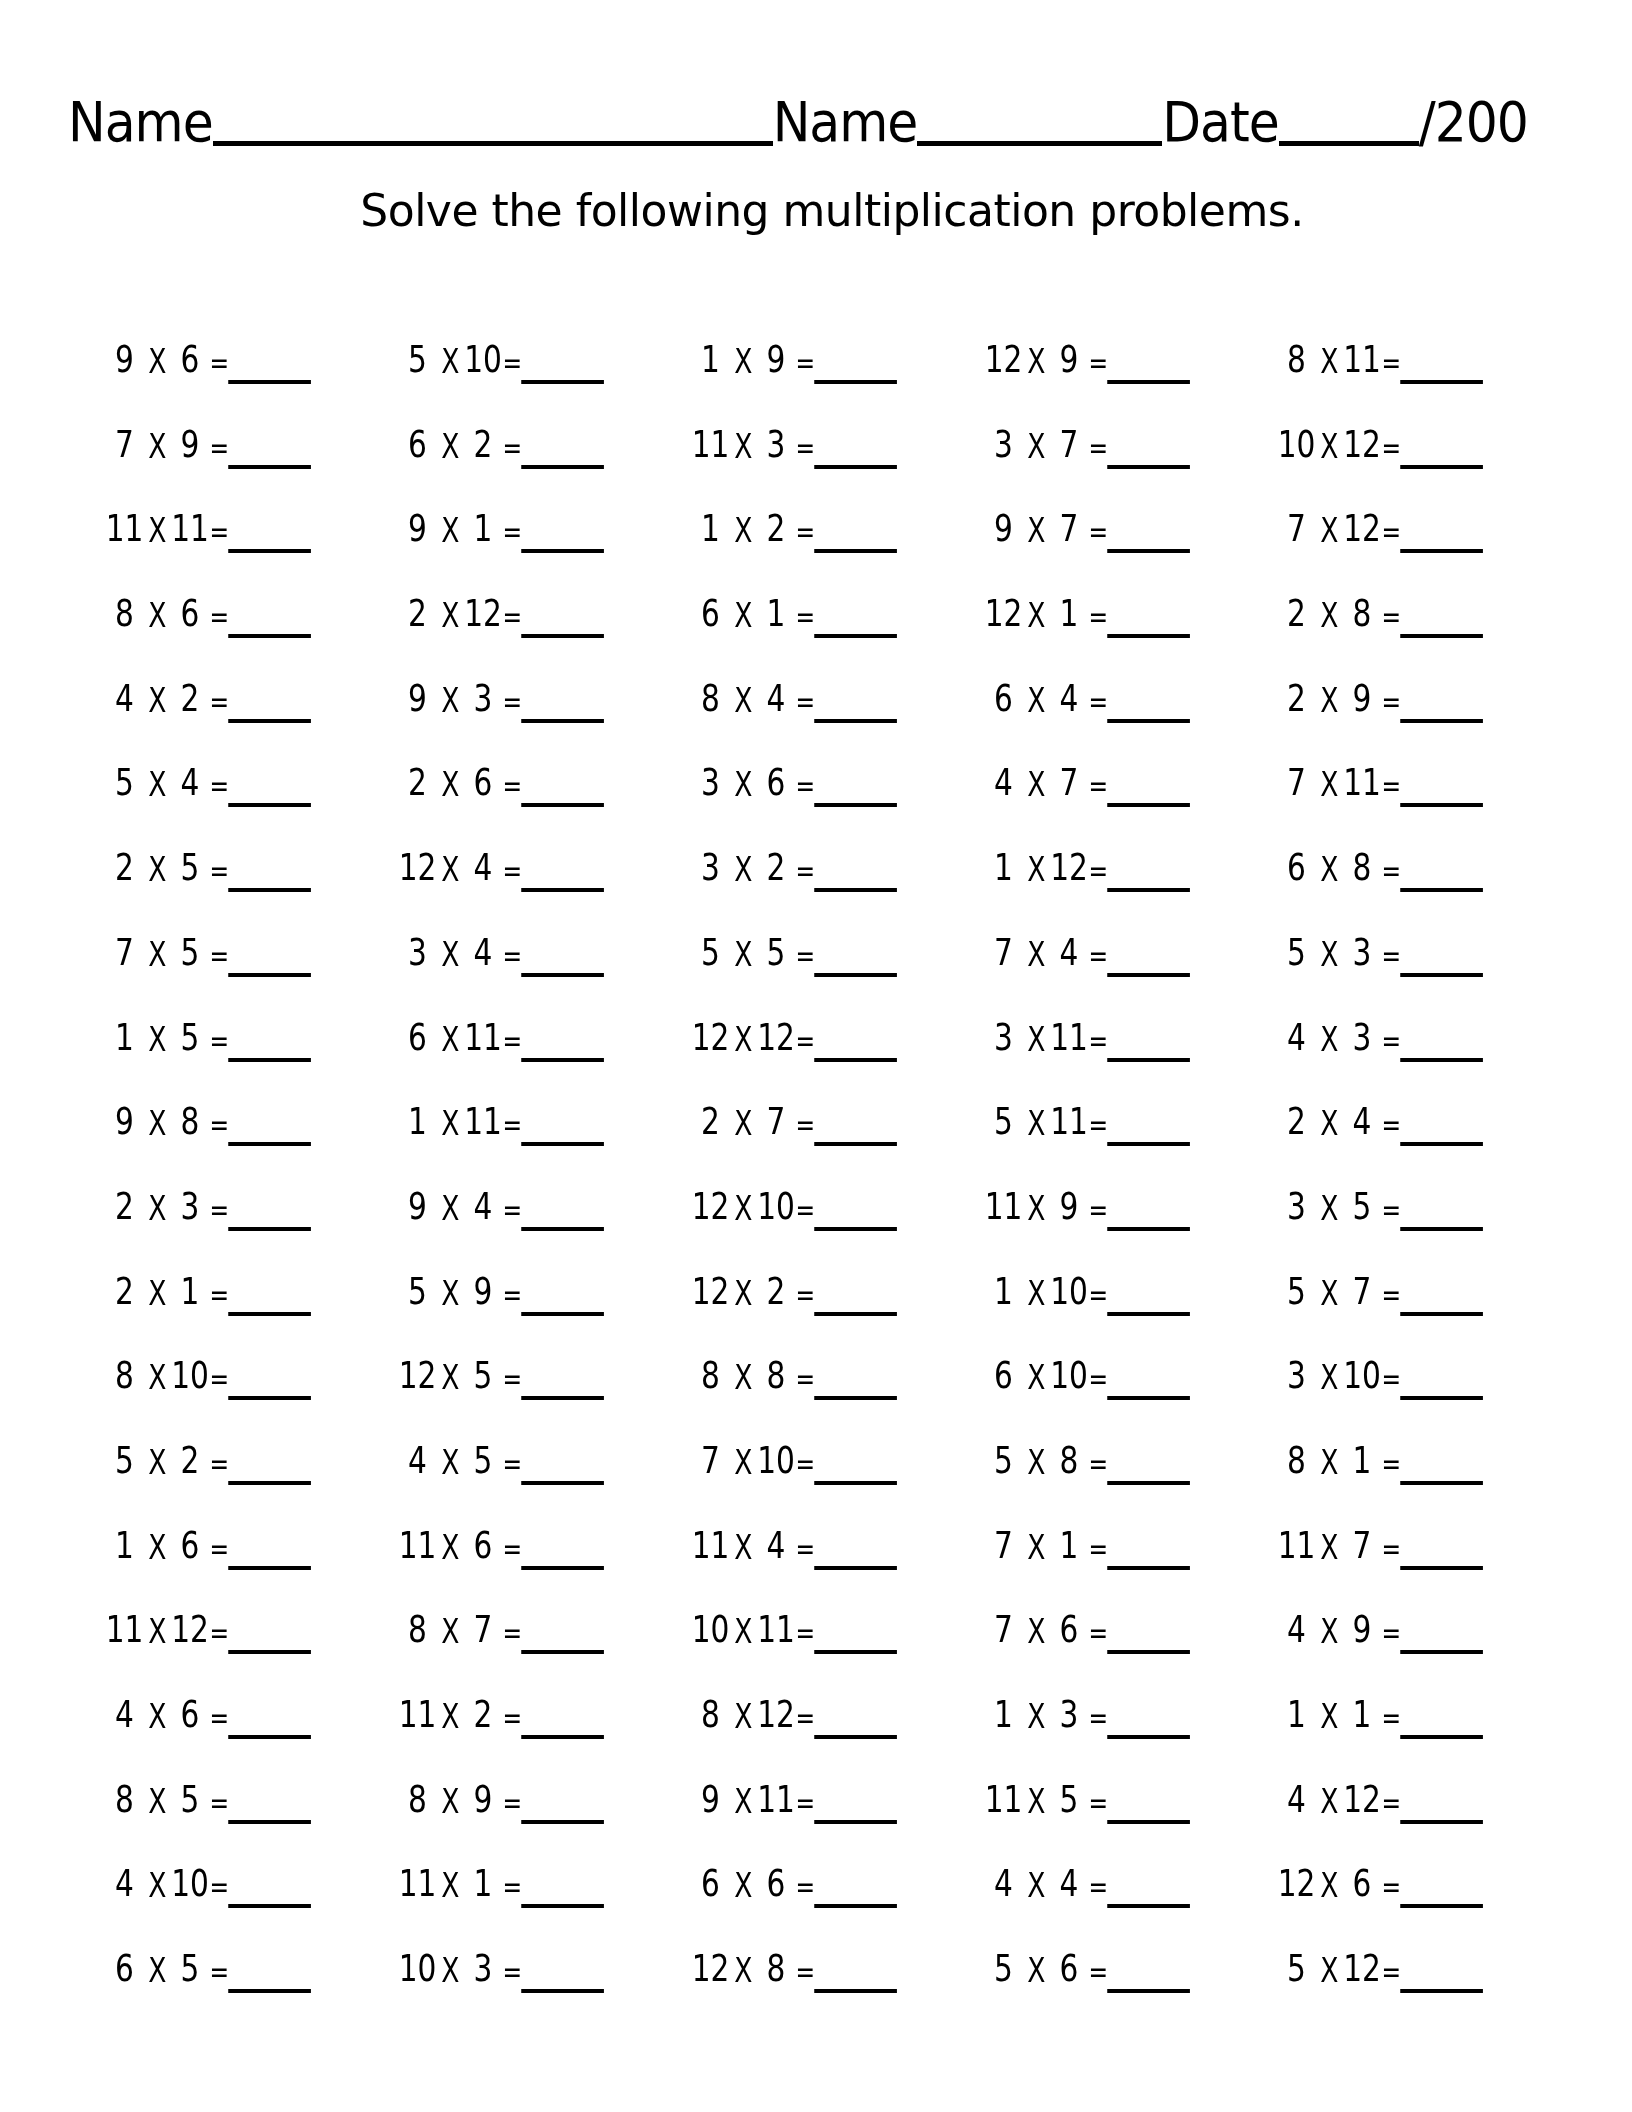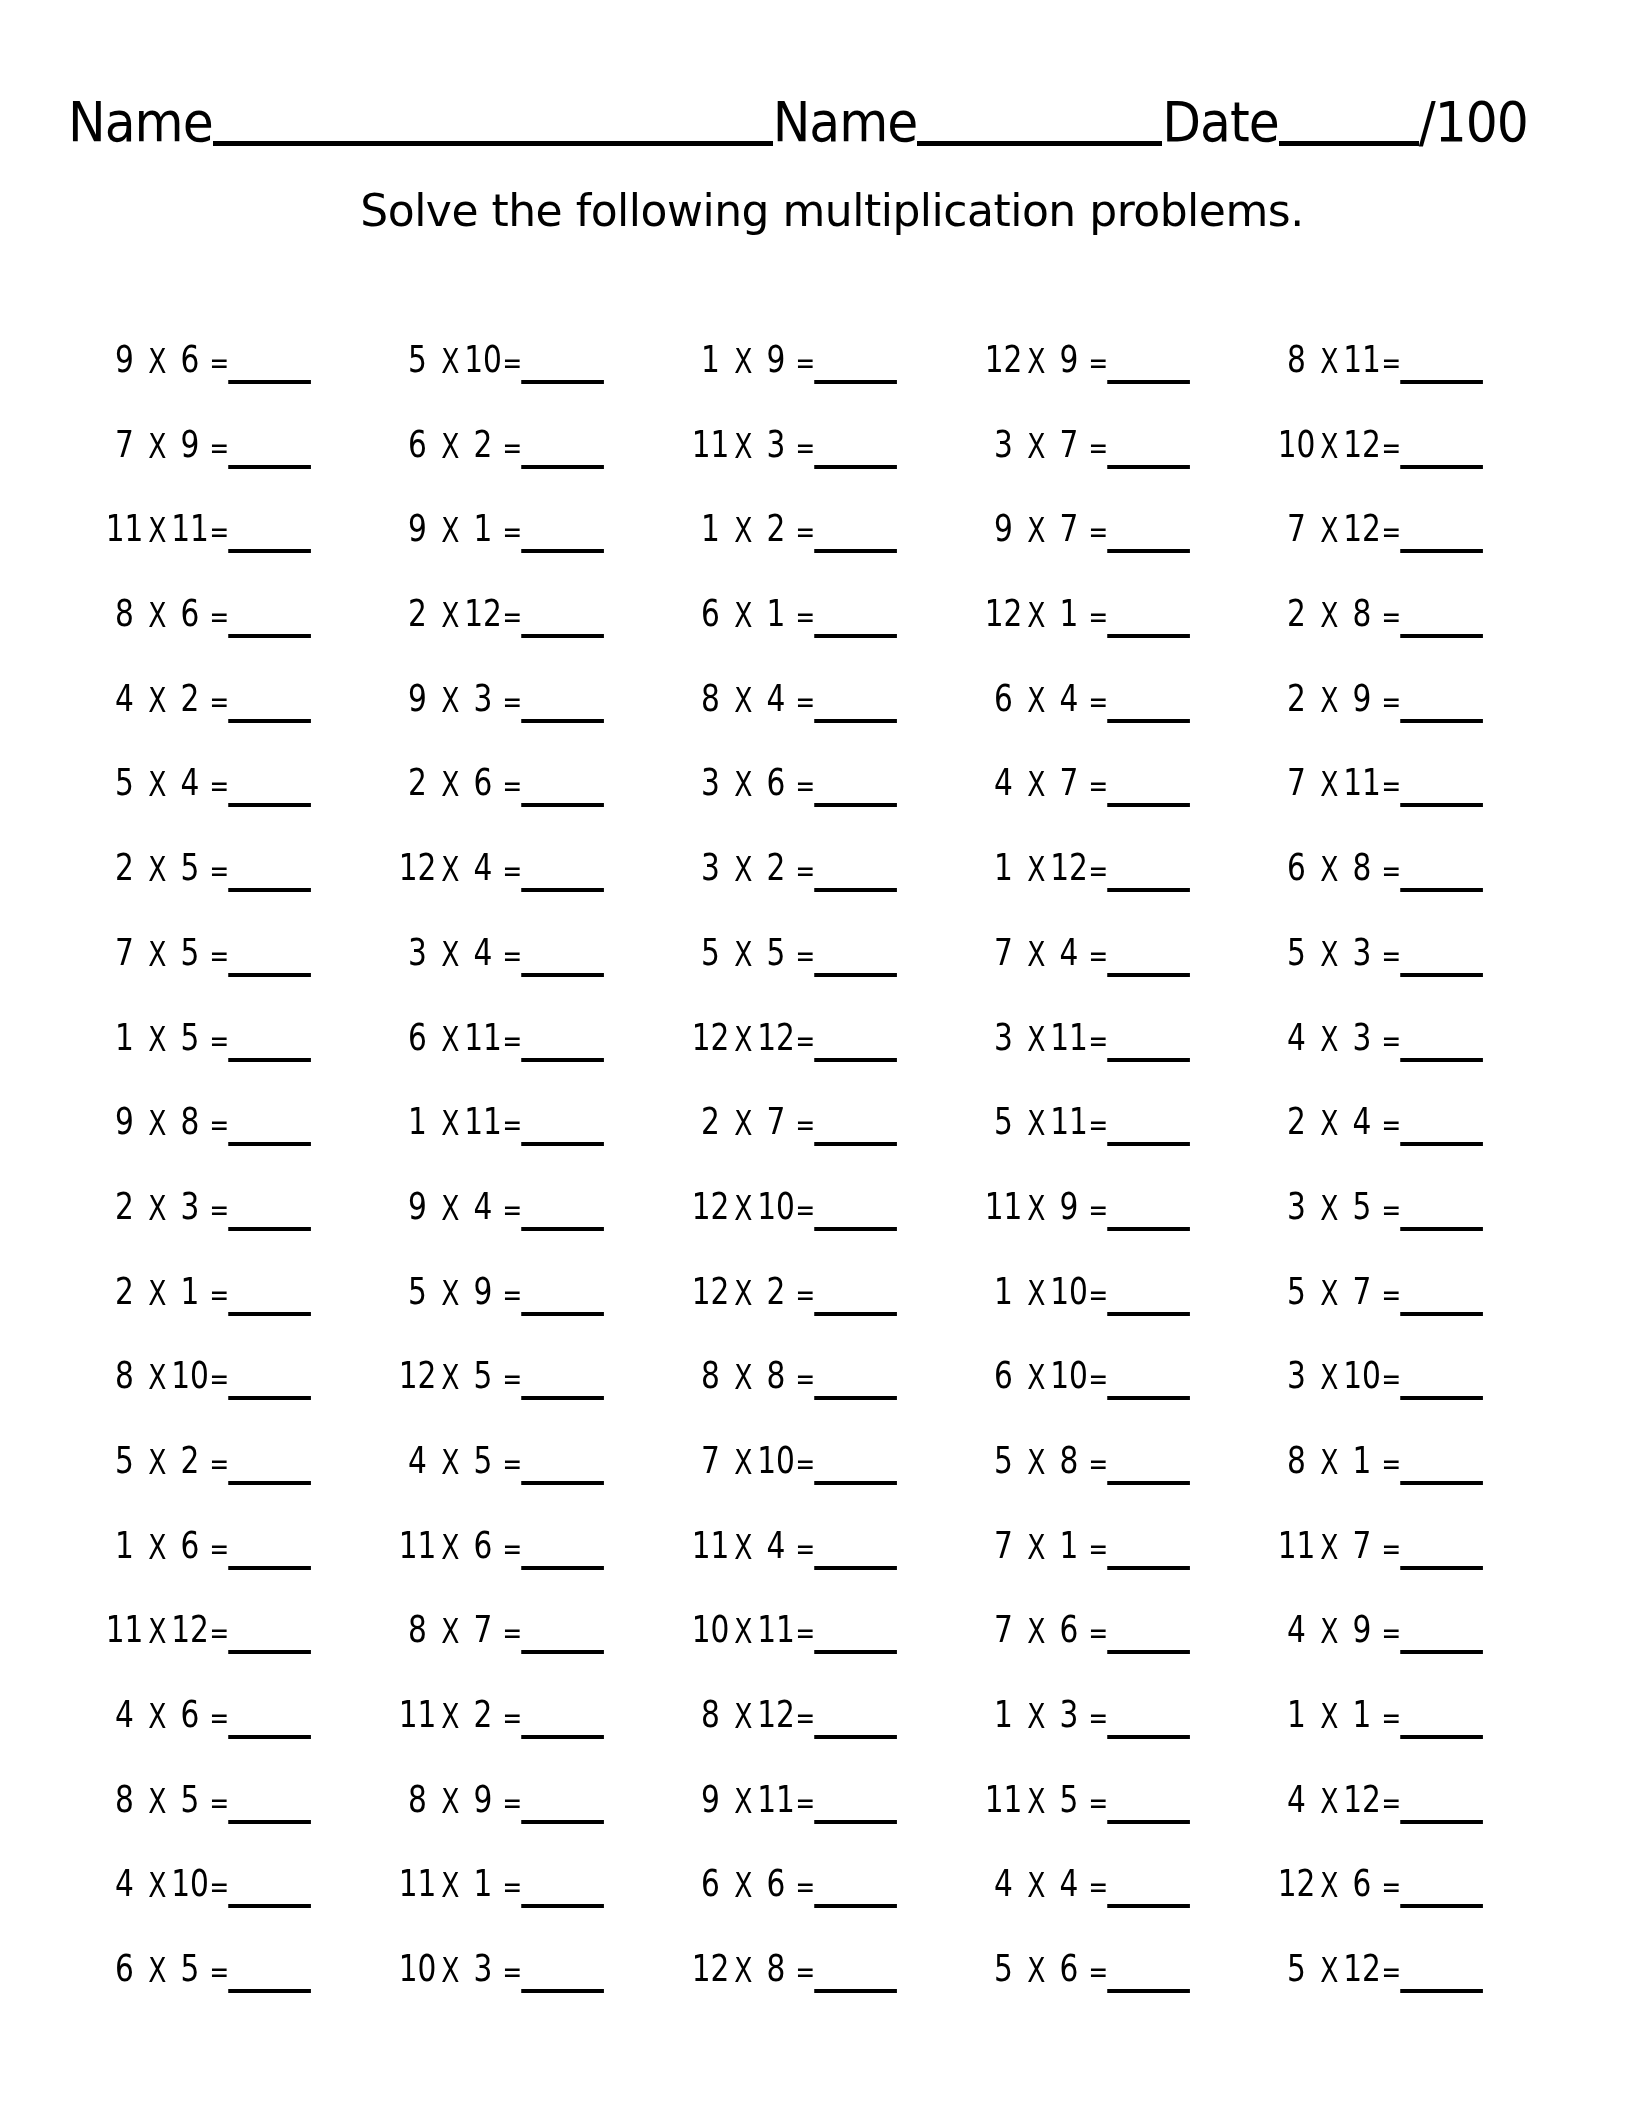--- a/index.html
+++ b/index.html
@@ -104,21 +104,21 @@
 </head>
 <body>
 
 <div class="header">
   <span class="lbl">Name</span>
   <span class="blank blank-name"></span>
   <span class="lbl">Name</span>
   <span class="blank blank-date"></span>
   <span class="lbl">Date</span>
   <span class="blank blank-score"></span>
-  <span class="lbl">/100</span>
+  <span class="lbl">/200</span>
 </div>
 
 <div class="instructions">Solve the following multiplication problems.</div>
 
 <div class="grid" id="problem-grid">
     <div class="problem">
       <span class="a">9</span>
       <span class="x">X</span>
       <span class="b">6</span>
       <span class="eq">=</span>

